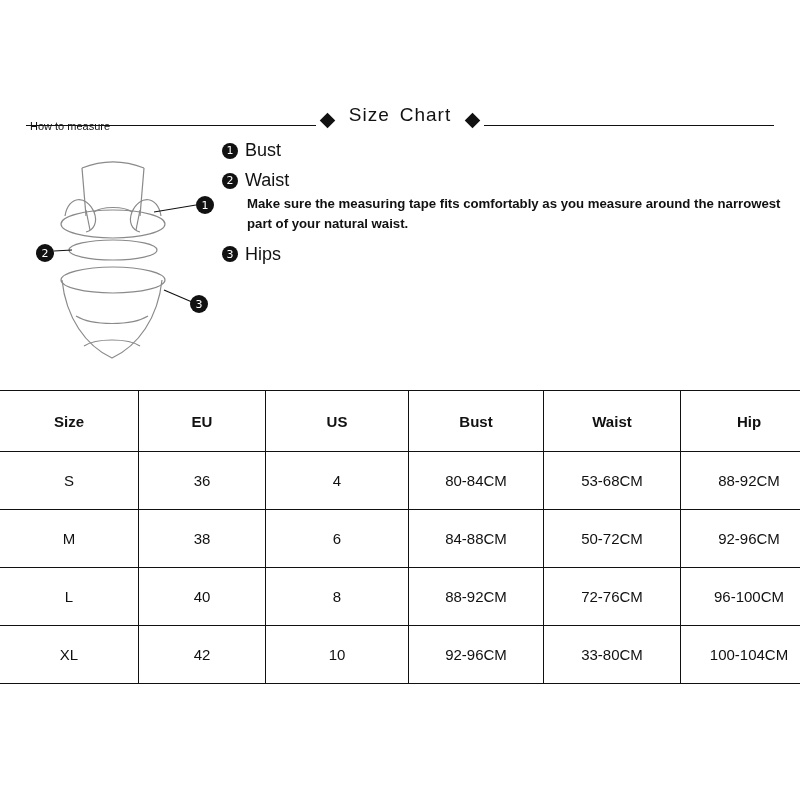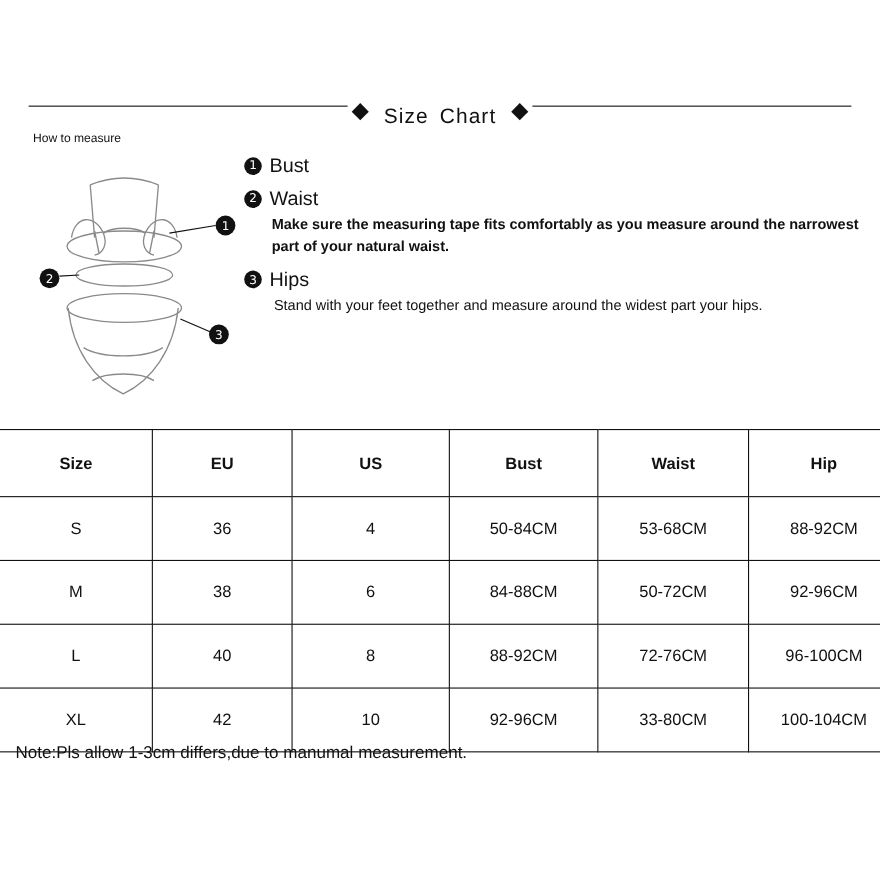--- a/index.html
+++ b/index.html
@@ -25,21 +25,21 @@
   }
 
   
   .title-row {
     position: absolute;
     left: 0;
     top: 96px;
     width: 800px;
     height: 30px;
     display: flex;
-    align-items: flex-start;
+    align-items: flex-end;
     justify-content: center;
   }
   .title-line {
     height: 1px;
     background: #111;
     flex: 1 1 auto;
     max-width: 290px;
   }
   .title-line.left { margin-left: 10px; }
   .title-line.right { margin-right: 10px; }
@@ -239,21 +239,20 @@
         <span>Waist</span>
       </div>
       <div class="inst-body indent-2">Make sure the measuring tape fits comfortably as you measure around the narrowest part of your natural waist.</div>
     </div>
 
     <div class="inst-block">
       <div class="inst-head">
         <span class="num">3</span>
         <span>Hips</span>
       </div>
-      <div class="inst-body indent-3">Stand with your feet together and measure around the widest part your hips.</div>
     </div>
 
   </div>
 
   <div class="table-wrap">
     <table class="size-table">
       <thead>
         <tr>
           <th style="width:136px">Size</th>
           <th style="width:124px">EU</th>
@@ -261,21 +260,21 @@
           <th style="width:132px">Bust</th>
           <th style="width:134px">Waist</th>
           <th style="width:134px">Hip</th>
         </tr>
       </thead>
       <tbody>
         <tr>
           <td>S</td>
           <td>36</td>
           <td>4</td>
-          <td>50-84CM</td>
+          <td>80-84CM</td>
           <td>53-68CM</td>
           <td>88-92CM</td>
         </tr>
         <tr>
           <td>M</td>
           <td>38</td>
           <td>6</td>
           <td>84-88CM</td>
           <td>50-72CM</td>
           <td>92-96CM</td>
@@ -293,15 +292,14 @@
           <td>42</td>
           <td>10</td>
           <td>92-96CM</td>
           <td>33-80CM</td>
           <td>100-104CM</td>
         </tr>
       </tbody>
     </table>
   </div>
 
-  <div class="note">Note:Pls allow 1-3cm differs,due to manumal measurement.</div>
 
 </div>
 
 </body></html>

